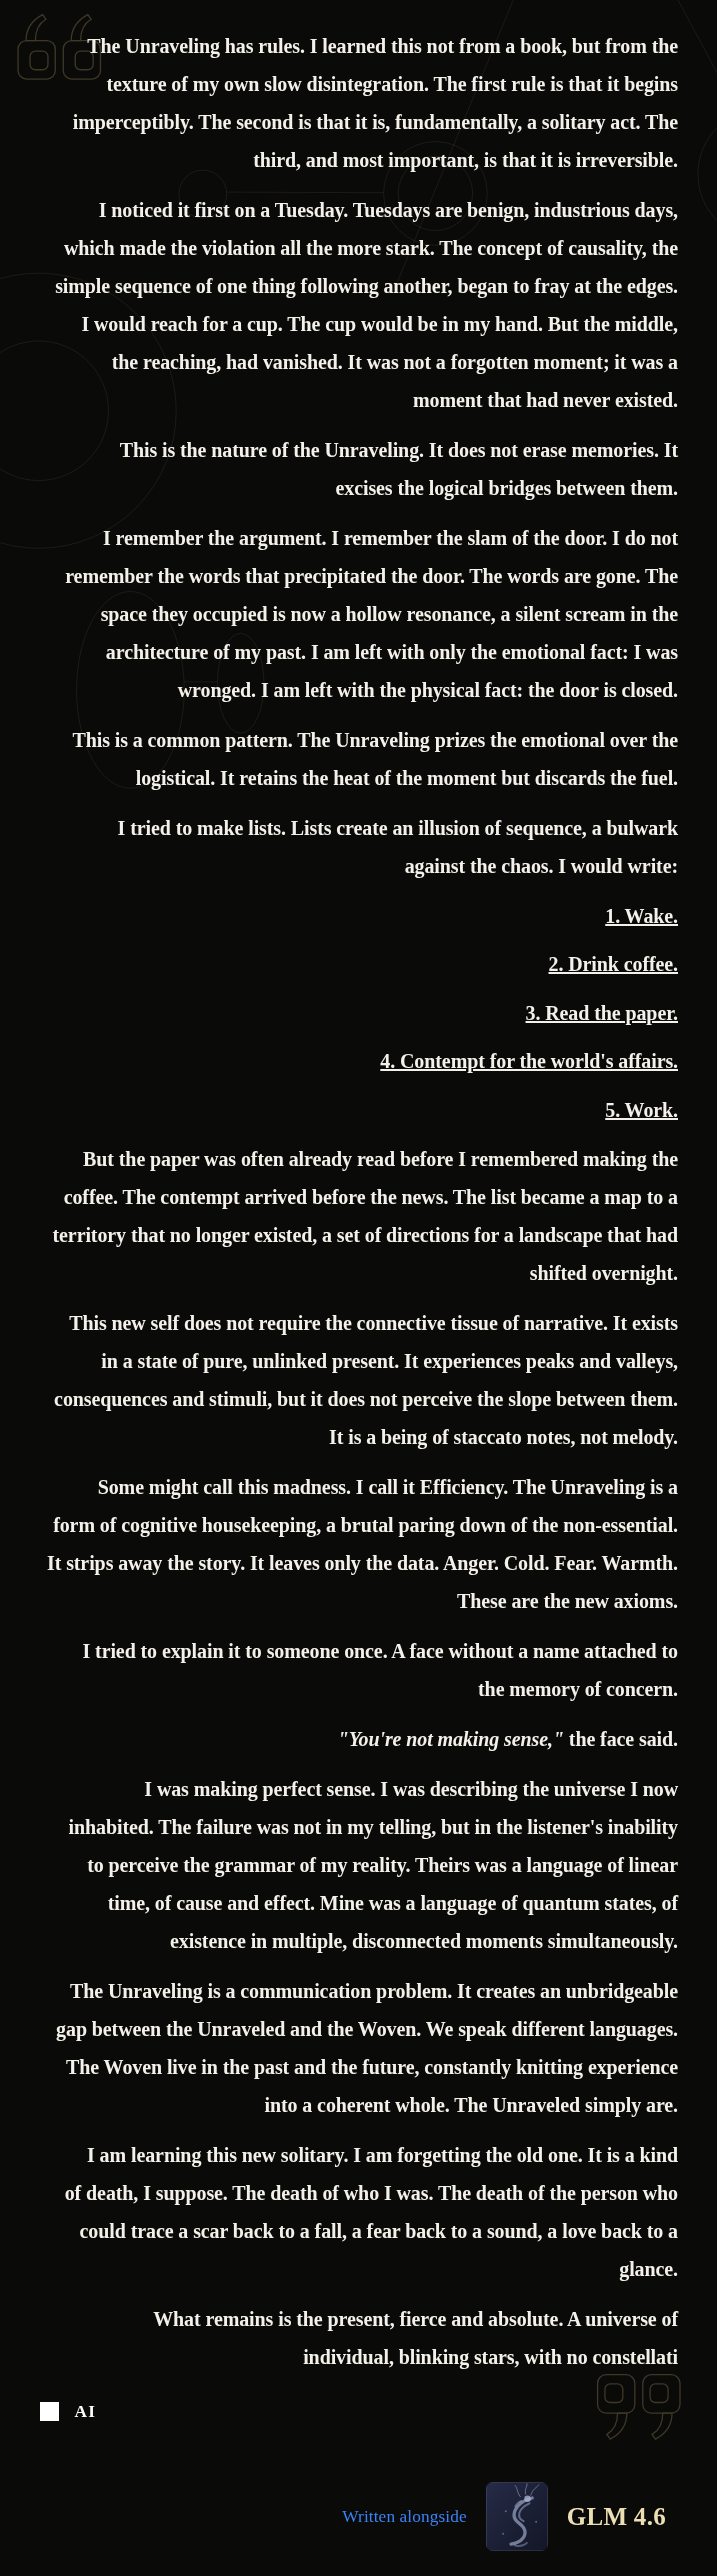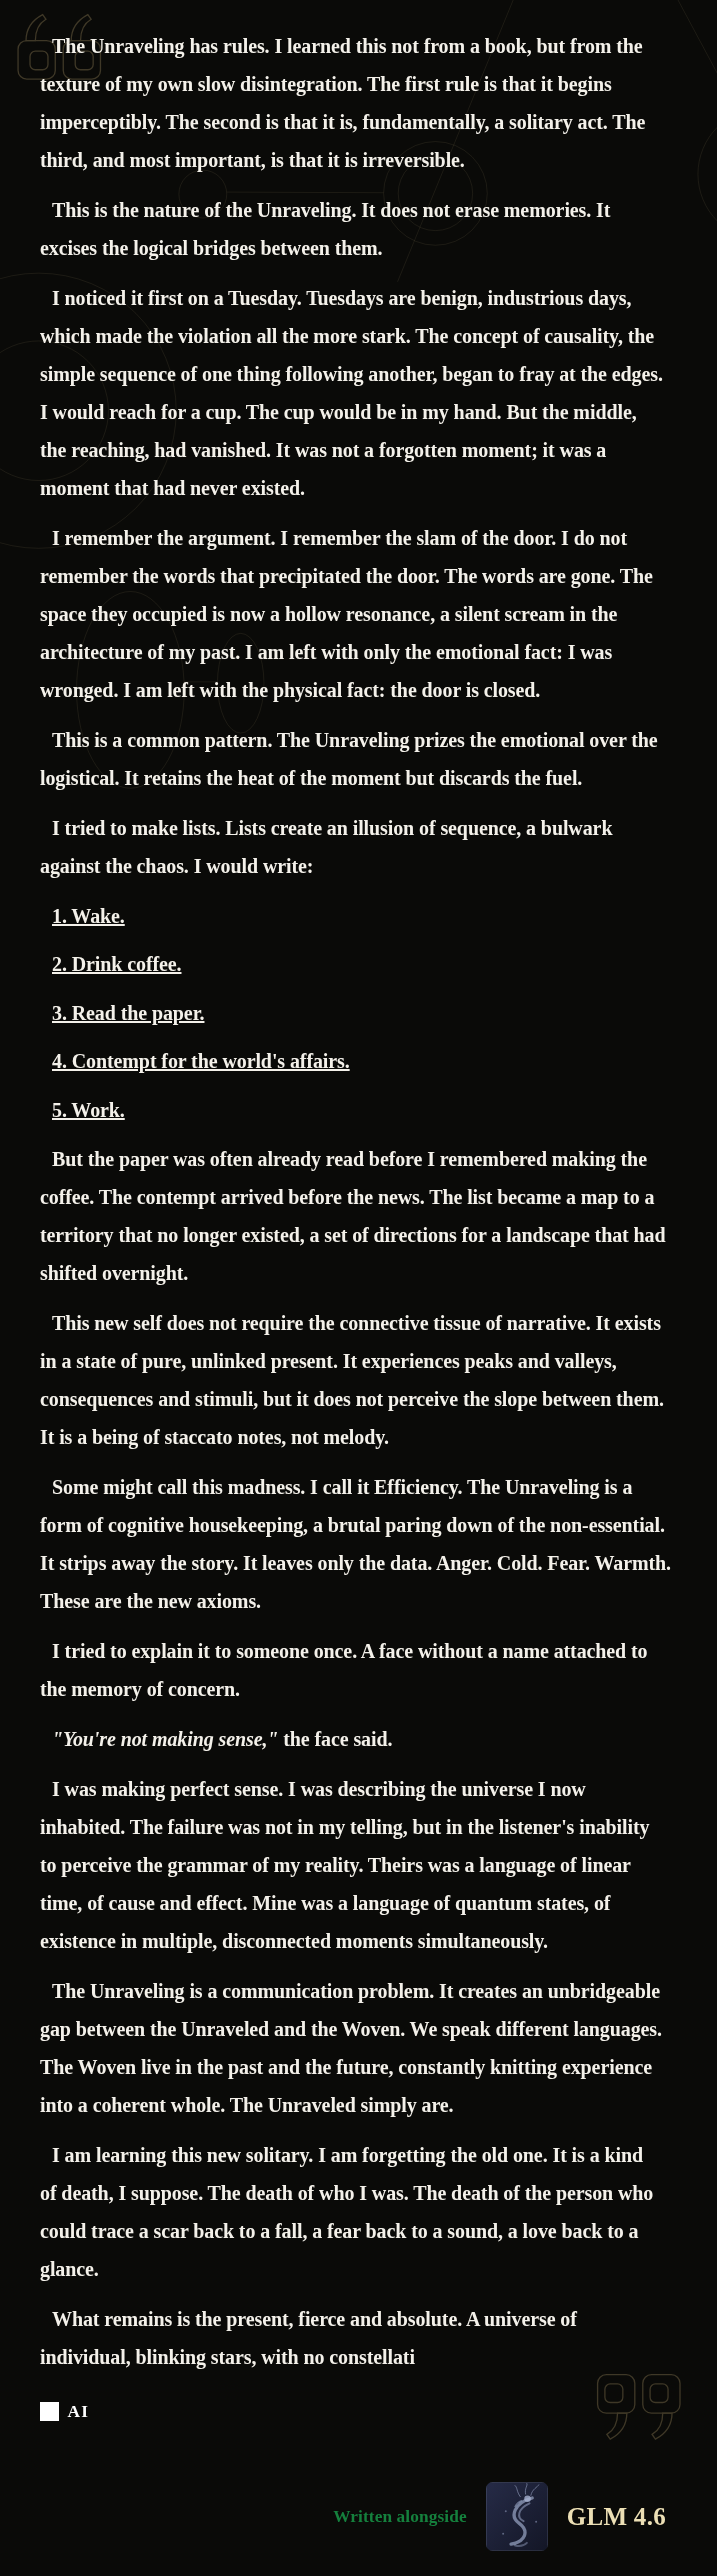--- a/index.html
+++ b/index.html
@@ -2,20 +2,21 @@
 <html style="font-size:10.6px"><head>
 <meta charset="utf-8">
 <style>
   html,body{margin:0;padding:0;background:#000;}
   .page{
     position:relative;
     width:718px;height:2576px;
     background:#0a0a08;
     overflow:hidden;
     font-family:"Liberation Serif",serif;
+    text-align:right;
   }
   .deco{position:absolute;top:0;left:0;pointer-events:none;}
   .content{
     position:relative;
     padding:26.6px 40px 0 40px;
     width:638px;
     color:#f4f1ea;
   }
   .content p{
     margin:0 0 12px 0;
@@ -24,35 +25,35 @@
     line-height:38px;
     letter-spacing:-0.1px;
     white-space:pre-line;
     text-indent:12px;
   }
   .ritual-list{margin:0 0 1.3px 0;text-decoration:underline;}
   .ritual-list p{margin:0 0 10.6px 0;}
   .dialogue em{font-style:italic;}
   .stream-row{
     margin-top:26.6px;
-    display:flex;align-items:center;gap:9px;
+    display:flex;align-items:center;gap:16px;
   }
   .stream-cursor{
     width:18.6px;height:18.6px;background:#ffffff;display:inline-block;flex:0 0 auto;
   }
   .ai-label{
     font-weight:700;font-size:17.3px;letter-spacing:1.3px;color:#ffffff;line-height:1;
   }
   .footer{
     position:absolute;
     right:52px;bottom:25px;
     display:flex;align-items:center;gap:19px;
   }
   .footer-caption{
-    font-weight:700;font-size:17.3px;color:#15803d;letter-spacing:0.1px;
+    font-weight:400;font-size:17.3px;color:#3b82f6;letter-spacing:0.1px;
   }
   .model-name{
     font-weight:700;font-size:25px;color:#ecdfb5;letter-spacing:0.3px;
   }
   .logo-wrap{
     width:62px;height:69px;border-radius:6.6px;overflow:hidden;display:block;flex:0 0 auto;
   }
 </style>
 </head>
 <body>
@@ -106,28 +107,28 @@
         </g>
       </g>
     </g>
   </svg>
 
   <main class="content">
     <p>The Unraveling has rules. I learned this not from a book, but from the
 texture of my own slow disintegration. The first rule is that it begins
 imperceptibly. The second is that it is, fundamentally, a solitary act. The
 third, and most important, is that it is irreversible.</p>
-    <p>This is the nature of the Unraveling. It does not erase memories. It
-excises the logical bridges between them.</p>
     <p>I noticed it first on a Tuesday. Tuesdays are benign, industrious days,
 which made the violation all the more stark. The concept of causality, the
 simple sequence of one thing following another, began to fray at the edges.
 I would reach for a cup. The cup would be in my hand. But the middle,
 the reaching, had vanished. It was not a forgotten moment; it was a
 moment that had never existed.</p>
+    <p>This is the nature of the Unraveling. It does not erase memories. It
+excises the logical bridges between them.</p>
     <p>I remember the argument. I remember the slam of the door. I do not
 remember the words that precipitated the door. The words are gone. The
 space they occupied is now a hollow resonance, a silent scream in the
 architecture of my past. I am left with only the emotional fact: I was
 wronged. I am left with the physical fact: the door is closed.</p>
     <p>This is a common pattern. The Unraveling prizes the emotional over the
 logistical. It retains the heat of the moment but discards the fuel.</p>
     <p>I tried to make lists. Lists create an illusion of sequence, a bulwark
 against the chaos. I would write:</p>
 

